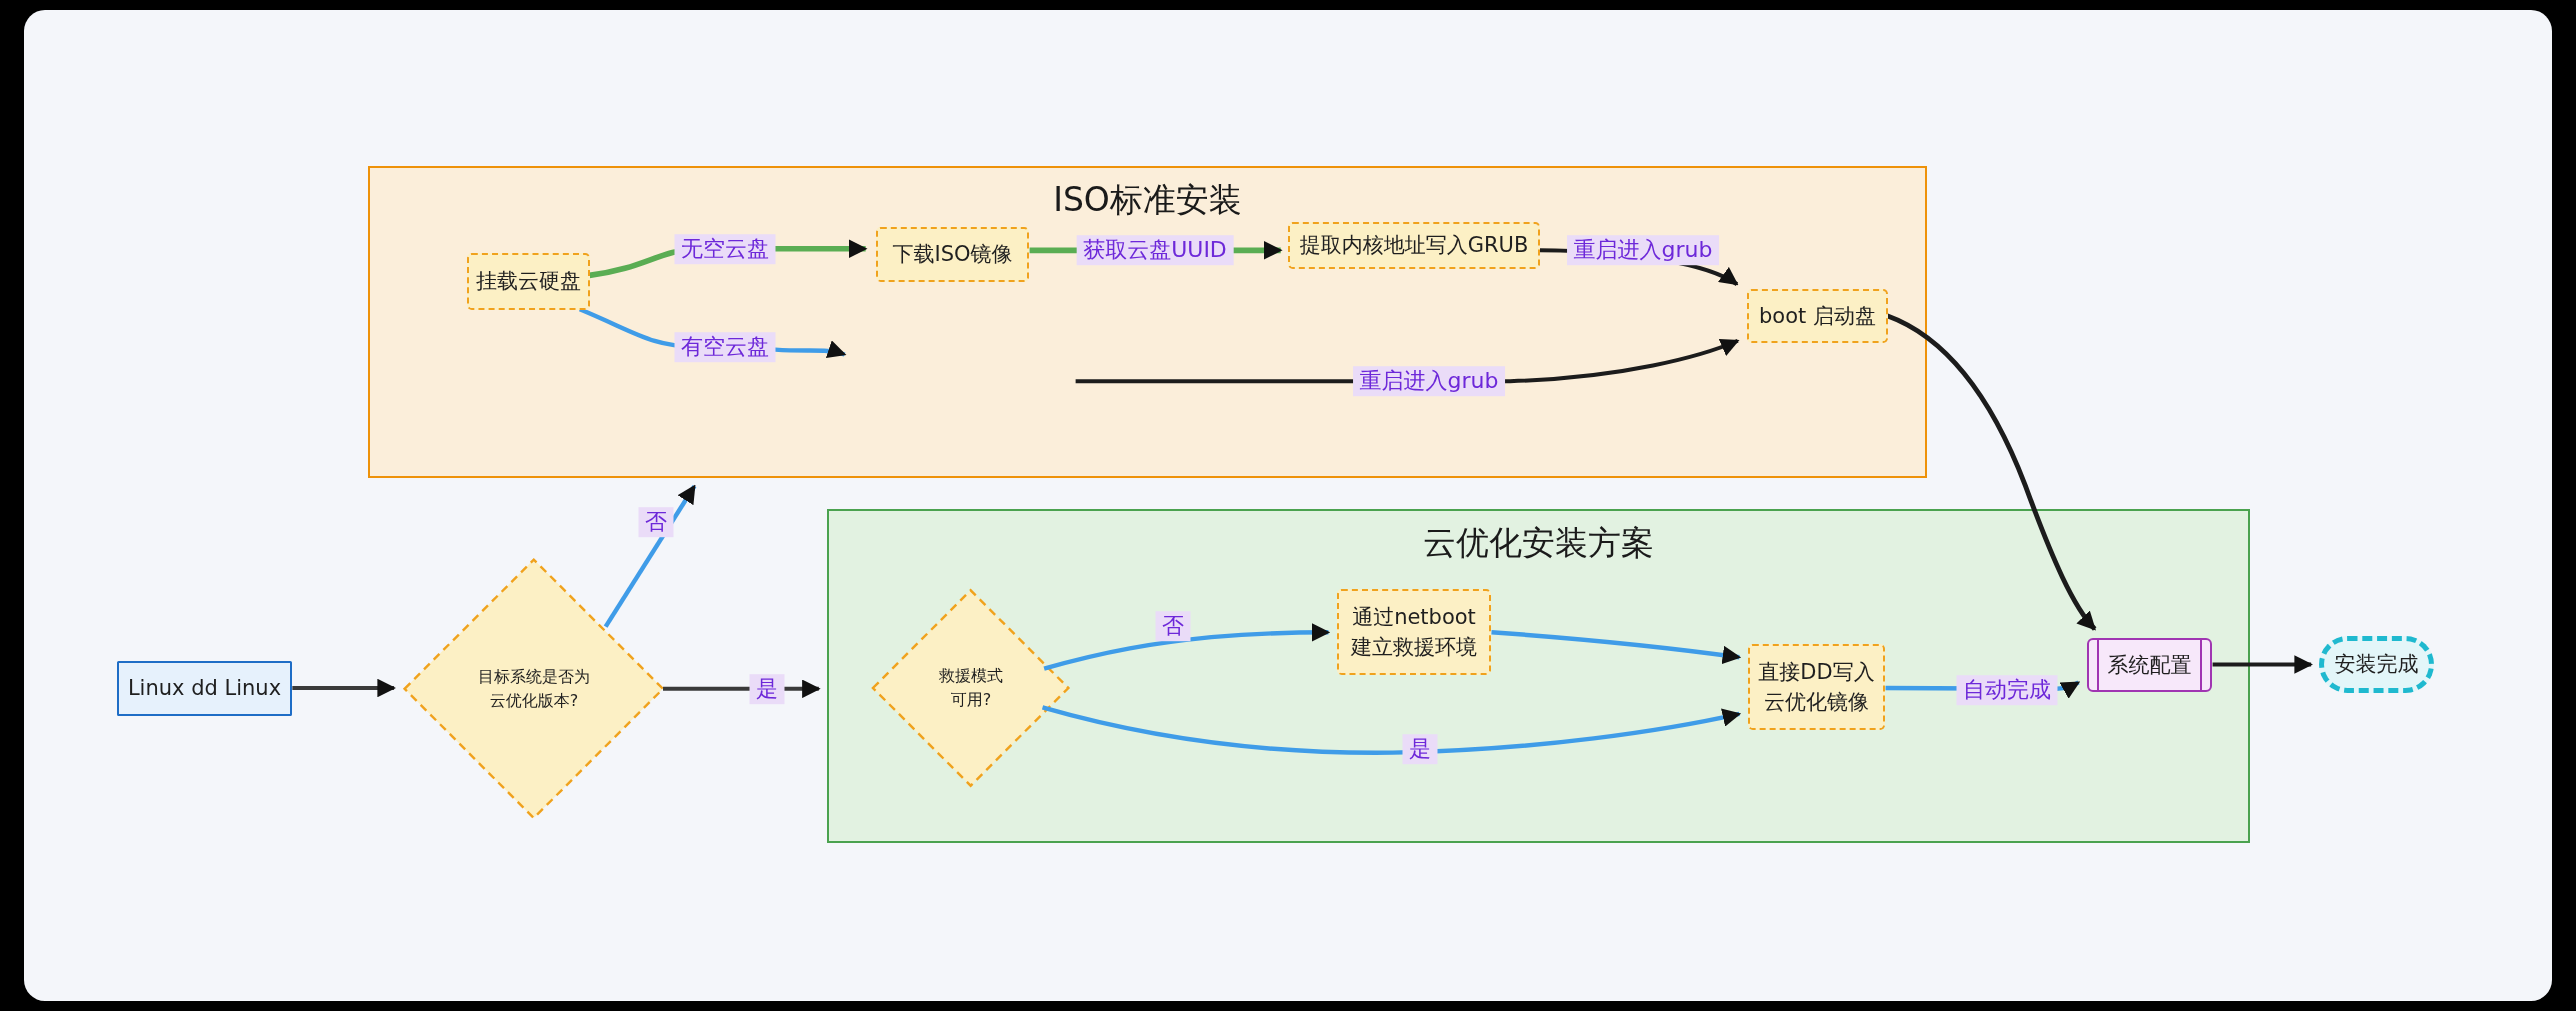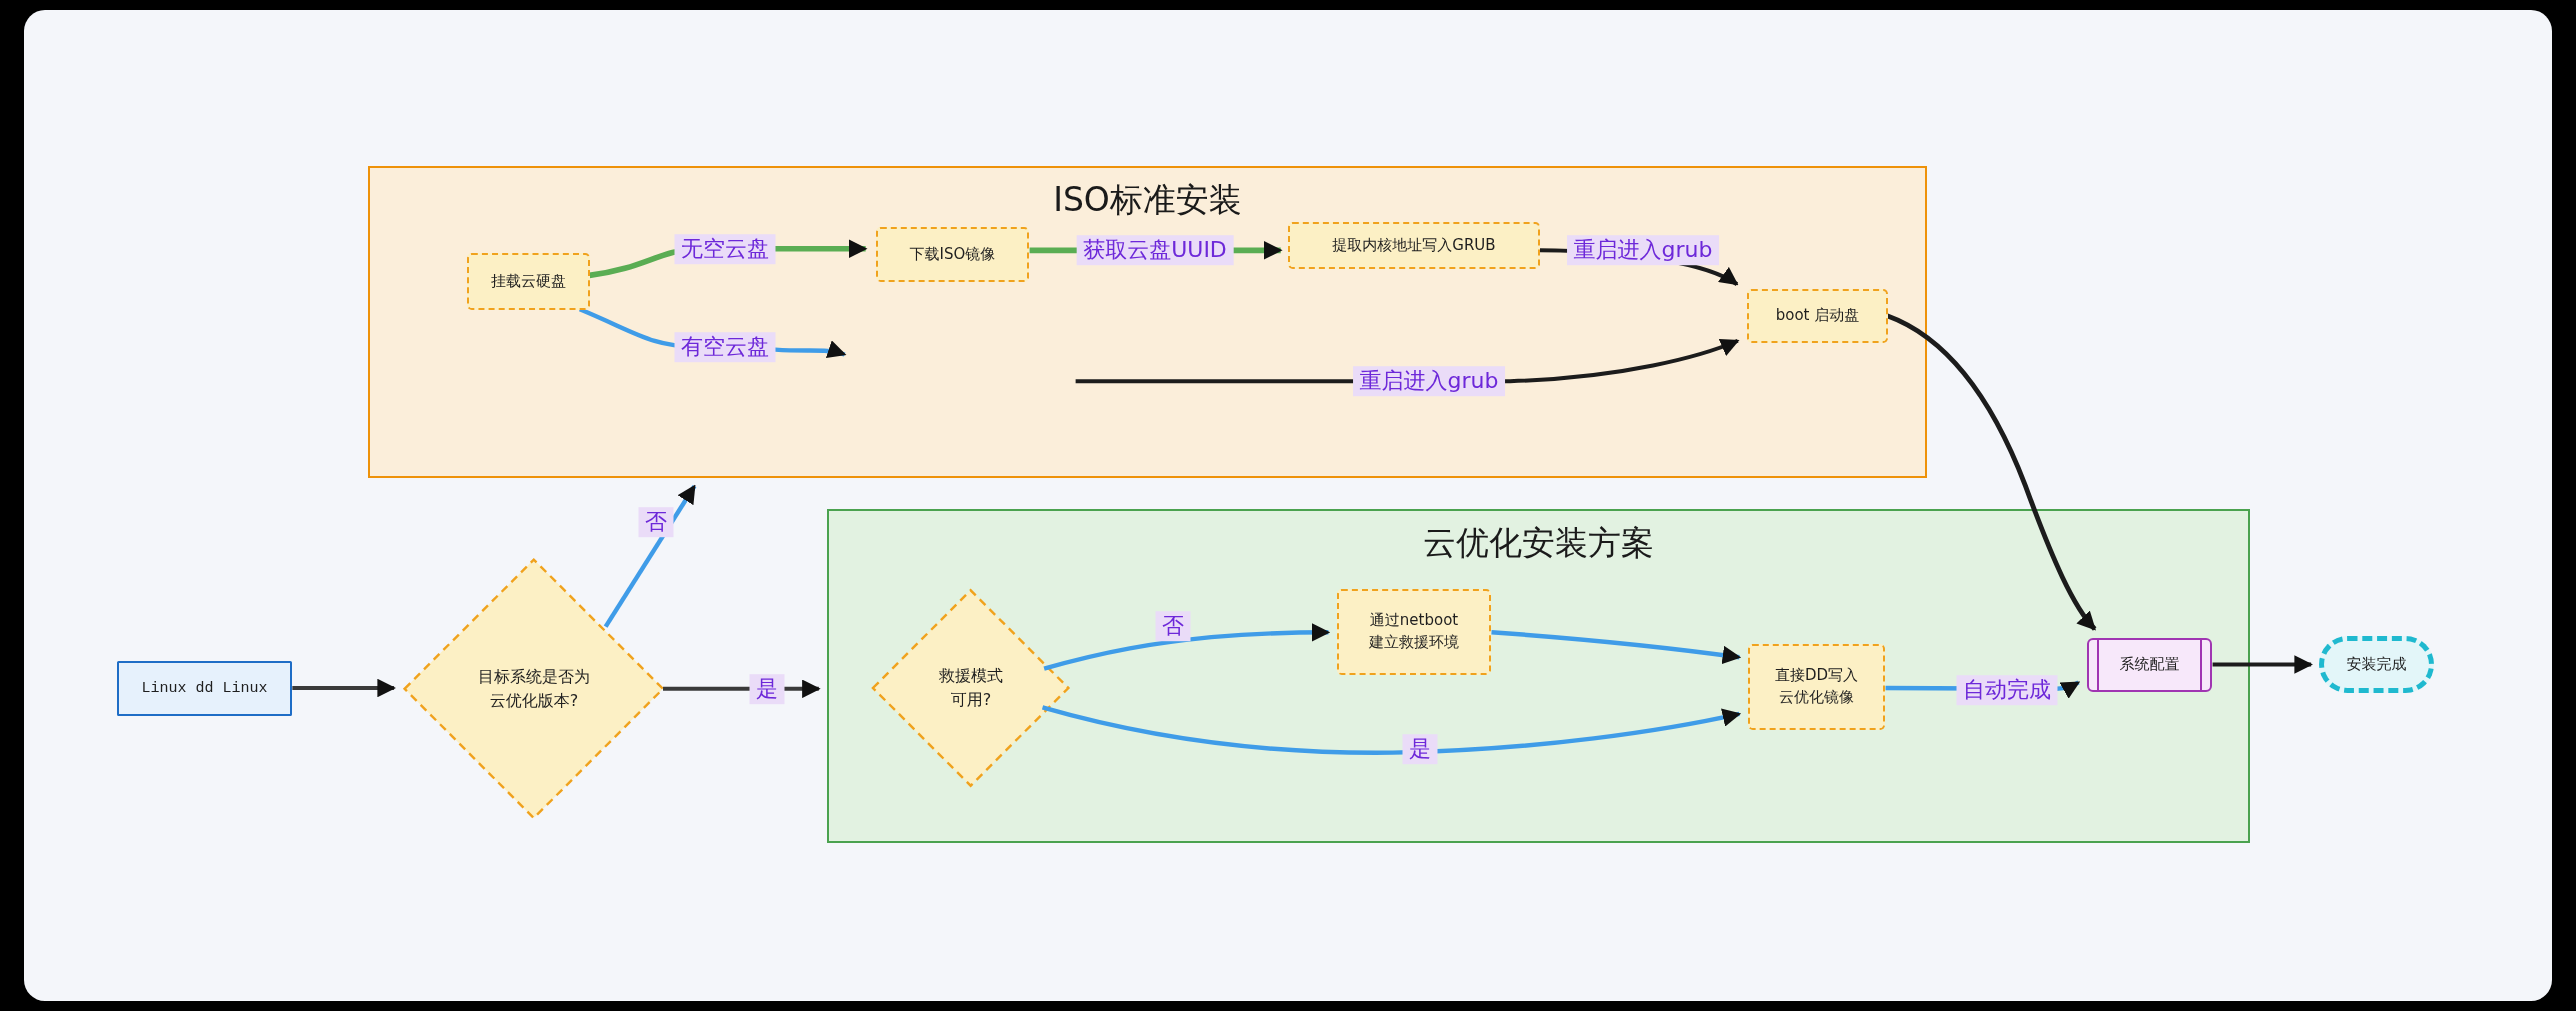--- a/index.html
+++ b/index.html
@@ -24,24 +24,24 @@
   .subgraph-title{
     position:absolute;top:9.7px;left:0;width:100%;text-align:center;
     font-size:33px;color:#1a1a1a;
   }
   
   svg.edges{position:absolute;left:0;top:0;width:2576px;height:1011px;}
   
   .node{
     position:absolute;box-sizing:border-box;display:flex;flex-direction:column;
     align-items:center;justify-content:center;text-align:center;
-    font-size:15px;color:#1f1f1f;line-height:1.45;
+    font-size:21px;color:#1f1f1f;line-height:1.45;
   }
   .node.yellow{background:#fcf0c5;border:2.4px dashed #f0a21d;border-radius:4.8px;}
-  .node.start{background:#e6f1fc;border:2.4px solid #1e6dc6;border-radius:1.6px;font-family:Liberation Mono, monospace;}
+  .node.start{background:#e6f1fc;border:2.4px solid #1e6dc6;border-radius:1.6px;}
   .node.sys{background:#f7e8fa;border:2.4px solid #a035b2;border-radius:6px;}
   .node.sys .bar{position:absolute;top:0;bottom:0;width:0;border-left:2.4px solid #a035b2;}
   .node.sys .bar.l{left:8px;} .node.sys .bar.r{right:8px;}
   .node.done{background:#e3f6f9;border:5.7px dashed #1fb9cf;border-radius:32px;}
   .dtext{
     position:absolute;display:flex;flex-direction:column;align-items:center;
     justify-content:center;text-align:center;font-size:16px;color:#1f1f1f;line-height:1.5;
   }
   
   .elabel{

